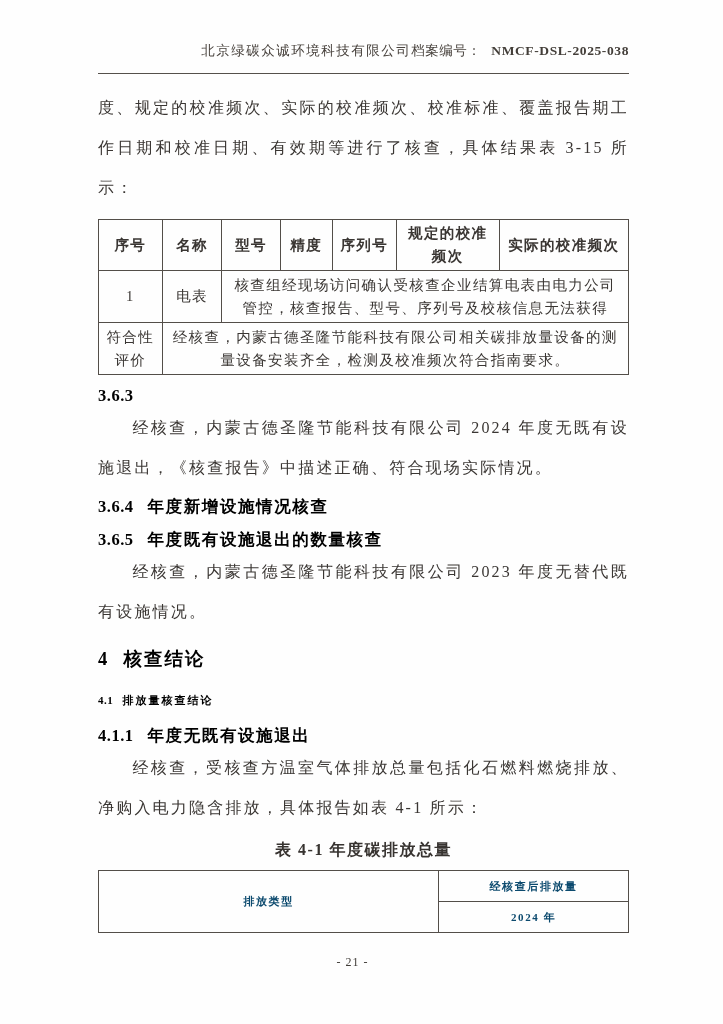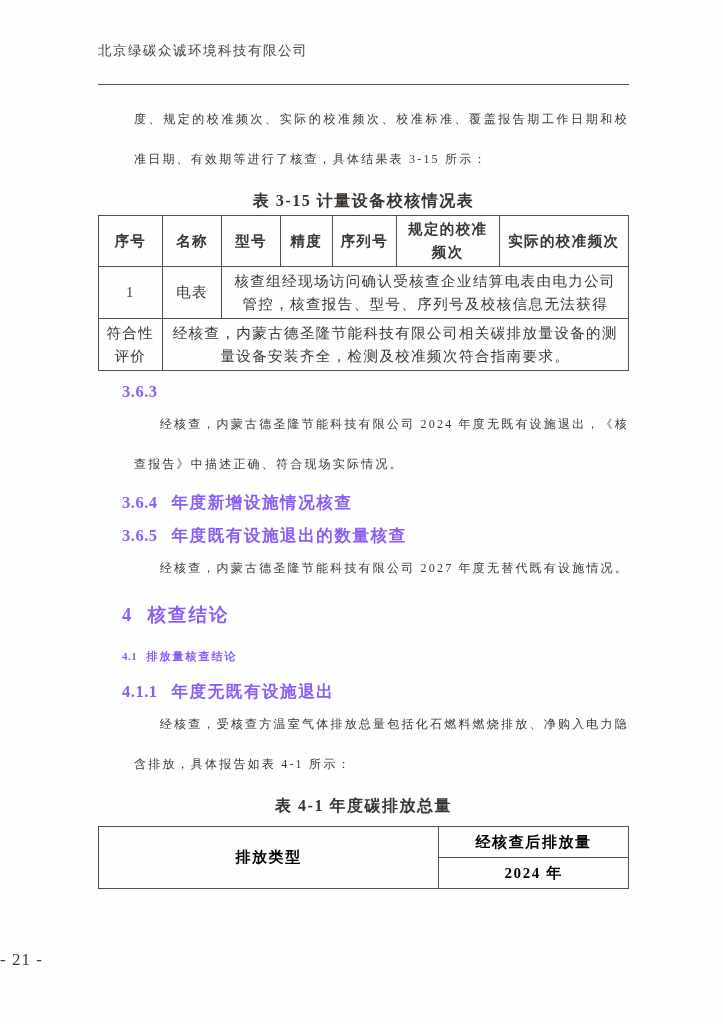--- a/index.html
+++ b/index.html
@@ -12,54 +12,52 @@
     background: #fefefe;
     color: #3a3633;
     font-family: "Liberation Serif", "DejaVu Serif", serif;
     padding: 42px 94px 0 98px;
     overflow: hidden;
   }
 
   
   .doc-header {
     display: flex;
-    justify-content: space-between;
+    justify-content: flex-end;
     align-items: flex-end;
     font-size: 13.5px;
     letter-spacing: 1.5px;
     color: #48423d;
-    padding-bottom: 24px;
+    padding-bottom: 13px;
     border-bottom: 1.8px solid #55504b;
   }
   .doc-header .archive { letter-spacing: 0.5px; }
   .doc-header .archive .num {
     margin-left: 10px;
     letter-spacing: 0.6px;
     font-weight: bold;
     color: #433e39;
   }
 
   
   .body-par {
-    font-size: 12px;
+    font-size: 16px;
     line-height: 40px;
     letter-spacing: 2.2px;
     text-align: justify;
-    margin-left: 36px;
   }
   .body-par.indent { text-indent: 2.15em; }
   .intro-par { margin-top: 14px; }
 
   
   .h-sec {
     display: flex;
     align-items: baseline;
     font-weight: bold;
-    color: #8b5cf6;
-    margin-left: 24px;
+    color: #000000;
   }
   .h-sec .num { margin-right: 0.85em; letter-spacing: 0.5px; }
   .h3 { font-size: 16.5px; line-height: 24px; letter-spacing: 1.6px; }
   .h1 { font-size: 18.5px; line-height: 28px; letter-spacing: 2px; }
   .h2 { font-size: 11px;  line-height: 26px; letter-spacing: 2px; font-family: Liberation Serif, serif; }
 
   .mt-s363 { margin-top: 9px; }
   .mt-s364 { margin-top: 7px; }
   .mt-s365 { margin-top: 9px; }
   .mt-ch4  { margin-top: 13px; }
@@ -72,21 +70,21 @@
     text-align: center;
     font-weight: bold;
     font-size: 16px;
     letter-spacing: 1.5px;
     line-height: 22px;
     color: #373330;
   }
 
   
   table { border-collapse: collapse; width: 100%; table-layout: fixed; }
-  .t315 { margin-top: 3px; }
+  .t315 { margin-top: 11px; }
   .t315 th, .t315 td {
     border: 1.6px solid #534e49;
     text-align: center;
     vertical-align: middle;
     font-size: 14.5px;
     letter-spacing: 1.4px;
     line-height: 23px;
     padding: 2px 7px;
     color: #3a3633;
   }
@@ -100,50 +98,53 @@
   .t315 .c6 { width: 19.4%; text-align: center; }
   .t315 .c7 { width: 24.4%; }
 
   
   .t41 { margin-top: 9px; }
   .t41 th, .t41 td {
     border: 1.6px solid #534e49;
     text-align: center;
     vertical-align: middle;
     font-weight: bold;
-    font-size: 15px;
+    font-size: 11px;
     letter-spacing: 1.6px;
     padding: 2px 6px;
-    color: #000000;
+    color: #0c4a6e;
     height: 31px;
   }
   .t41 .colwide { width: 64.2%; }
 
   
   .page-footer {
     position: absolute;
     left: 0; right: 18px;
     bottom: 54px;
-    font-size: 17px;
+    text-align: center;
+    font-size: 12px;
     letter-spacing: 1px;
     color: #3f3b37;
   }
 </style>
 </head>
 <body>
 
 <div class="page">
 
   <div class="doc-header">
     <span>北京绿碳众诚环境科技有限公司</span>
+    <span class="archive">
+      <span>档案编号：</span><span class="num">NMCF-DSL-2025-038</span>
+    </span>
   </div>
 
   <p class="body-par intro-par">度、规定的校准频次、实际的校准频次、校准标准、覆盖报告期工作日期和校准日期、有效期等进行了核查，具体结果表 3-15 所示：</p>
 
-  <div class="tbl-title">表 3-15  计量设备校核情况表</div>
   <table class="t315">
     <tbody>
         <tr>
       <th class="c1">序号</th>
       <th class="c2">名称</th>
       <th class="c3">型号</th>
       <th class="c4">精度</th>
       <th class="c5">序列号</th>
       <th class="c6">规定的校准频次</th>
       <th class="c7">实际的校准频次</th>
@@ -167,21 +168,21 @@
 
   <div class="h-sec h3 mt-s364">
     <span class="num">3.6.4</span>
     <span>年度新增设施情况核查</span>
   </div>
 
   <div class="h-sec h3 mt-s365">
     <span class="num">3.6.5</span>
     <span>年度既有设施退出的数量核查</span>
   </div>
-  <p class="body-par indent">经核查，内蒙古德圣隆节能科技有限公司 2027 年度无替代既有设施情况。</p>
+  <p class="body-par indent">经核查，内蒙古德圣隆节能科技有限公司 2023 年度无替代既有设施情况。</p>
 
   <div class="h-sec h1 mt-ch4">
     <span class="num">4</span>
     <span>核查结论</span>
   </div>
 
   <div class="h-sec h2 mt-41">
     <span class="num">4.1</span>
     <span>排放量核查结论</span>
   </div>

